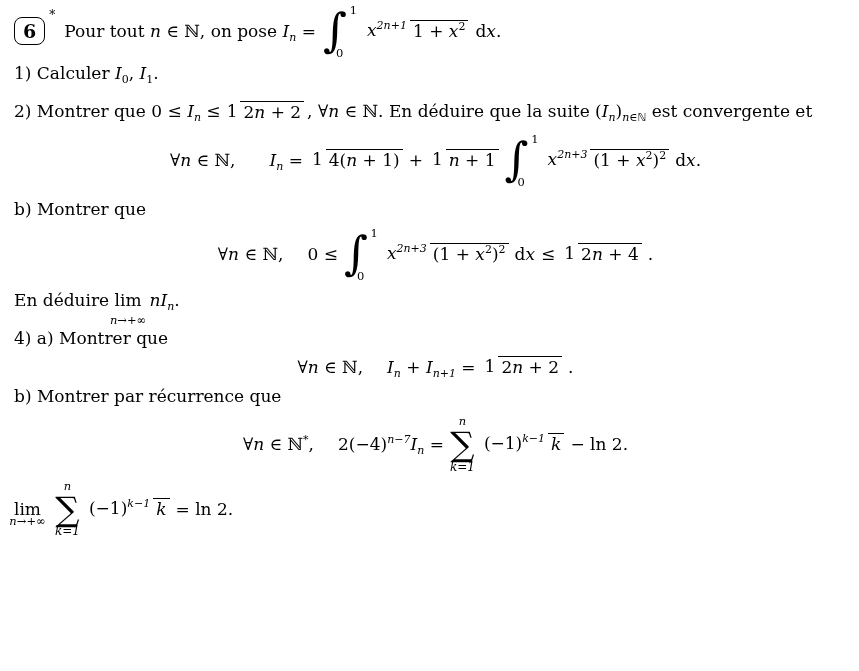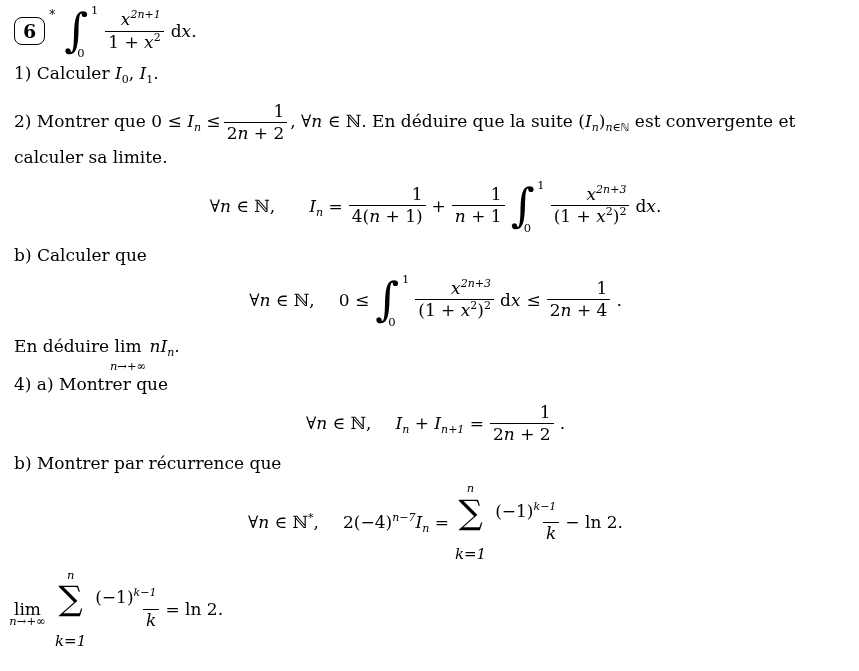--- a/index.html
+++ b/index.html
@@ -11,36 +11,36 @@
   .it{font-style:italic}
   sup.e{font-size:11px;vertical-align:7px;line-height:0}
   sub.s{font-size:11px;vertical-align:-4px;line-height:0}
   .line{line-height:25px}
   
   .hdr{display:flex;align-items:center;min-height:54px;column-gap:7px}
   .exnum{display:inline-block;border:1.8px solid #000;border-radius:8px;
          padding:0 8px;font-weight:700;font-size:19px;line-height:26px}
   .star{font-size:12px;align-self:flex-start;margin:4px 2px 0 -3px}
   
-  .frac{display:inline-flex;flex-direction:column;align-items:flex-end;
+  .frac{display:inline-flex;flex-direction:row;align-items:flex-start;
         vertical-align:middle;line-height:1.25;text-align:center}
   .frac .fn{padding:0 3px}
   .frac .fd{border-top:1.2px solid #000;padding:0 3px}
   .ifrac{margin:0 3px}
   
   .bigint{position:relative;display:inline-block;width:34px;height:54px;flex:0 0 auto}
   .bigint .ig{position:absolute;left:0;top:50%;transform:translateY(-52%);
               font-size:46px;line-height:1;font-style:normal}
   .bigint .iu{position:absolute;top:-1px;right:0;font-size:11.5px}
   .bigint .il{position:absolute;bottom:-2px;left:13px;font-size:11.5px}
   
   .bigsum{display:inline-flex;flex-direction:column;align-items:center;line-height:1}
   .bigsum .st{font-size:11.5px;margin-bottom:1px;font-style:italic}
   .bigsum .sg{font-size:34px;line-height:.95;font-style:normal}
-  .bigsum .sb{font-size:15px;margin-top:19px;font-style:italic}
+  .bigsum .sb{font-size:12px;margin-top:0;font-style:italic}
   
   .lim{position:relative;display:inline-block;margin-right:8px}
   .lim .lb{position:absolute;top:100%;left:50%;transform:translate(-50%,-5px);
            font-size:11.5px;white-space:nowrap;font-style:italic}
   
   .disp{text-align:center}
   .dm{display:inline-flex;align-items:center;column-gap:6px}
   .qsp{display:inline-block;width:22px}
   .qsp2{display:inline-block;width:12px}
   .flexline{display:flex;align-items:center;column-gap:6px}
@@ -55,39 +55,39 @@
   .mt6{margin-top:6px}
 </style>
 </head>
 <body>
 
 <div class="page">
 
   <div class="hdr">
     <span class="exnum">6</span>
     <sup class="star">*</sup>
+    <span class="run"><span class="rm">Pour tout </span><span class="it">n</span><span class="rm"> ∈ ℕ, on pose </span><span class="it">I</span><sub class="s it">n</sub><span class="rm"> =</span></span>
     <span class="bigint">
         <span class="ig">∫</span>
         <span class="iu rm">1</span>
         <span class="il rm">0</span>
       </span>
     <span class="frac">
         <span class="fn"><span class="it">x</span><sup class="e it">2n+1</sup></span>
         <span class="fd"><span class="rm">1 + </span><span class="it">x</span><sup class="e rm">2</sup></span>
       </span>
     <span class="run"><span class="rm">d</span><span class="it">x</span><span class="rm">.</span></span>
   </div>
 
   <div class="line mt2"><span class="rm">1) Calculer </span><span class="it">I</span><sub class="s rm">0</sub><span class="rm">, </span><span class="it">I</span><sub class="s rm">1</sub><span class="rm">.</span></div>
 
   <div class="q2line"><span class="rm">2) Montrer que 0 ≤ </span><span class="it">I</span><sub class="s it">n</sub><span class="rm"> ≤</span><span class="frac ifrac">
         <span class="fn rm">1</span>
         <span class="fd"><span class="rm">2</span><span class="it">n</span><span class="rm"> + 2</span></span>
       </span><span class="rm">, </span><span class="rm">∀</span><span class="it">n</span><span class="rm"> ∈ ℕ. En déduire que la suite (</span><span class="it">I</span><sub class="s it">n</sub><span class="rm">)</span><sub class="s it">n∈ℕ</sub><span class="rm"> est convergente et</span></div>
-  <div class="line"><span class="rm">calculer sa limite.</span></div>
 
 
   <div class="disp d1"><span class="dm">
     <span class="run"><span class="rm">∀</span><span class="it">n</span><span class="rm"> ∈ ℕ,</span></span>
         <span class="qsp"></span>
     <span class="run"><span class="it">I</span><sub class="s it">n</sub><span class="rm"> =</span></span>
     <span class="frac">
           <span class="fn rm">1</span>
           <span class="fd"><span class="rm">4(</span><span class="it">n</span><span class="rm"> + 1)</span></span>
         </span>
@@ -101,21 +101,21 @@
           <span class="iu rm">1</span>
           <span class="il rm">0</span>
         </span>
     <span class="frac">
           <span class="fn"><span class="it">x</span><sup class="e it">2n+3</sup></span>
           <span class="fd"><span class="rm">(1 + </span><span class="it">x</span><sup class="e rm">2</sup><span class="rm">)</span><sup class="e rm">2</sup></span>
         </span>
     <span class="run"><span class="rm">d</span><span class="it">x</span><span class="rm">.</span></span>
   </span></div>
 
-  <div class="line"><span class="rm">b) Calculer que</span></div>
+  <div class="line"><span class="rm">b) Montrer que</span></div>
 
   <div class="disp d2"><span class="dm">
     <span class="run"><span class="rm">∀</span><span class="it">n</span><span class="rm"> ∈ ℕ,</span></span>
         <span class="qsp2"></span>
     <span class="rm">0 ≤</span>
     <span class="bigint">
           <span class="ig">∫</span>
           <span class="iu rm">1</span>
           <span class="il rm">0</span>
         </span>

